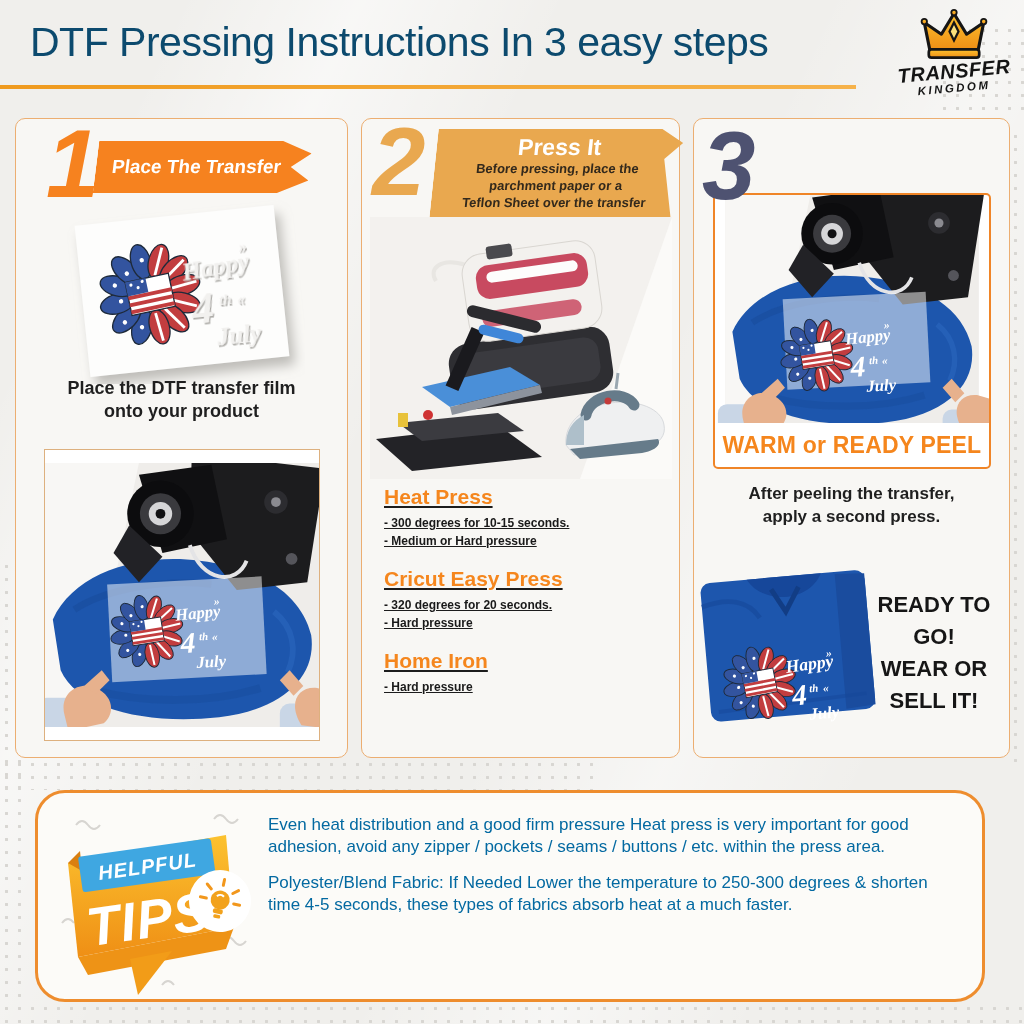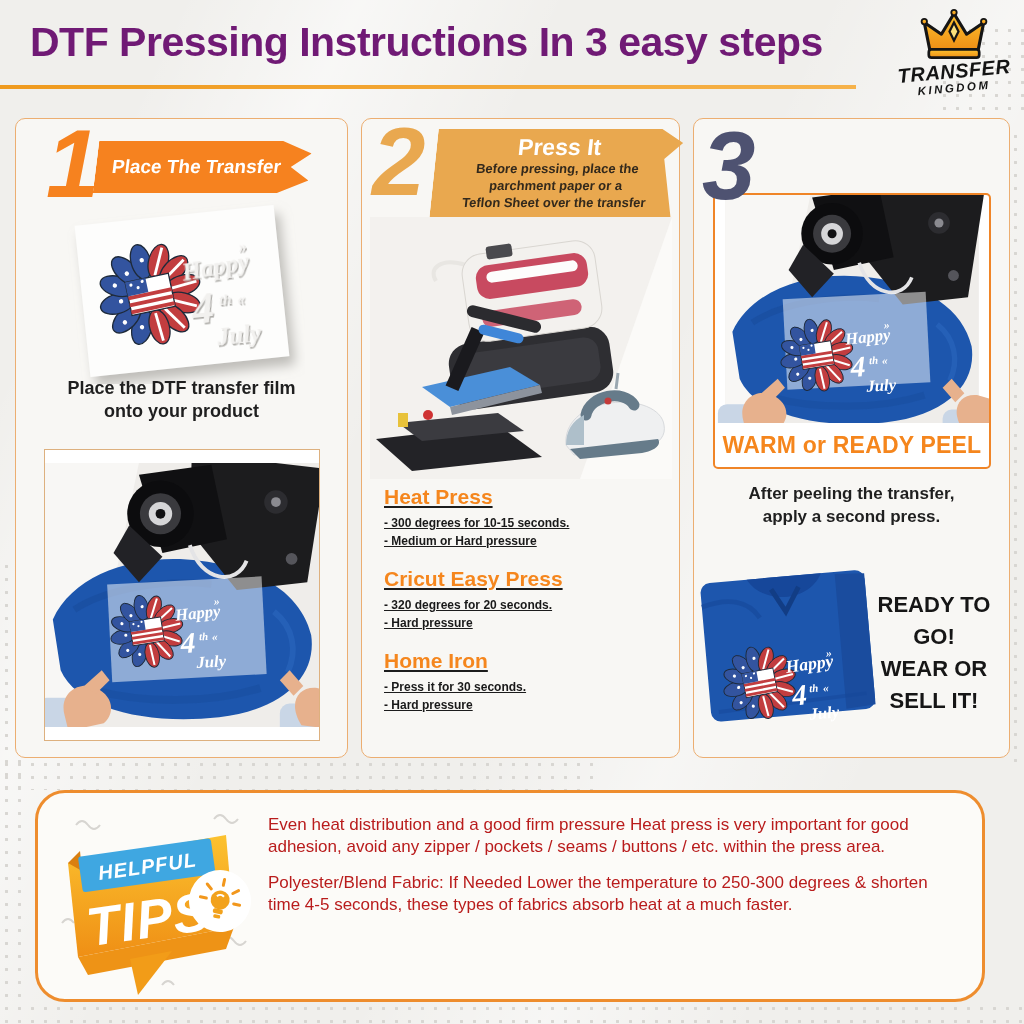--- a/index.html
+++ b/index.html
@@ -16,21 +16,21 @@
       rgba(255,255,255,0) 55%, rgba(255,255,255,.45) 68%, rgba(255,255,255,0) 82%);
   }
   .dots{
     position:absolute;
     background-image:radial-gradient(#d8d6d2 1.4px, transparent 1.6px);
     background-size:13px 13px;
   }
   
   .page-title{
     position:absolute;left:30px;top:20px;width:830px;
-    font-size:41px;font-weight:700;letter-spacing:-.5px;color:#701a75;line-height:1.1;
+    font-size:41px;font-weight:400;letter-spacing:-.5px;color:#0c4a6e;line-height:1.1;
   }
   .title-underline{
     position:absolute;left:0;top:85px;width:856px;height:4px;
     background:linear-gradient(90deg,#ef9a1e,#f6b24a);
   }
   .logo{position:absolute;left:884px;top:8px;width:140px;text-align:center;}
   .logo .crown{display:block;margin:0 auto -4px auto;}
   .logo-t{display:block;font-size:20px;font-weight:900;font-style:italic;color:#141414;
     letter-spacing:.5px;transform:rotate(-5deg);}
   .logo-k{display:block;font-size:11.5px;font-weight:900;font-style:italic;color:#141414;
@@ -106,21 +106,21 @@
     position:absolute;left:179px;top:470px;width:122px;text-align:center;
     font-size:22px;font-weight:800;color:#161616;line-height:1.45;
   }
   
   .tips-box{
     position:absolute;left:35px;top:790px;width:950px;height:212px;
     background:#fcfbf8;border:3px solid #ee8d2e;border-radius:30px;box-sizing:border-box;
   }
   .tips-badge{position:absolute;left:16px;top:12px;width:205px;height:190px;}
   .tips-text{position:absolute;left:230px;top:21px;right:28px;}
-  .tips-text p{margin:0 0 13px 0;font-size:17px;color:#b91c1c;line-height:1.32;font-weight:400;}
+  .tips-text p{margin:0 0 13px 0;font-size:17px;color:#0369a1;line-height:1.32;font-weight:400;}
   .script{font-family:"Liberation Serif","DejaVu Serif",serif;font-style:italic;font-weight:bold;}
 </style>
 </head>
 <body>
 
 <svg width="0" height="0" style="position:absolute" aria-hidden="true">
   <defs>
     <linearGradient id="gold" x1="0" y1="0" x2="0" y2="1">
       <stop offset="0" stop-color="#fcc22f"></stop>
         <stop offset="1" stop-color="#ef8f15"></stop>
@@ -356,21 +356,20 @@
       <div class="spec-line">- 300 degrees for 10-15 seconds.</div>
       <div class="spec-line">- Medium or Hard pressure</div>
     </div>
     <div class="spec-section">
       <div class="spec-heading">Cricut Easy Press</div>
       <div class="spec-line">- 320 degrees for 20 seconds.</div>
       <div class="spec-line">- Hard pressure</div>
     </div>
     <div class="spec-section">
       <div class="spec-heading">Home Iron</div>
-      <div class="spec-line">- Press it for 30 seconds.</div>
       <div class="spec-line">- Hard pressure</div>
     </div>
   </div>
 </div>
 
 <div class="panel" id="panel-3">
   <div class="step-num" id="num-3">3</div>
 
   <div class="peel-box">
     <svg viewBox="0 0 280 250" preserveAspectRatio="xMidYMid slice">

